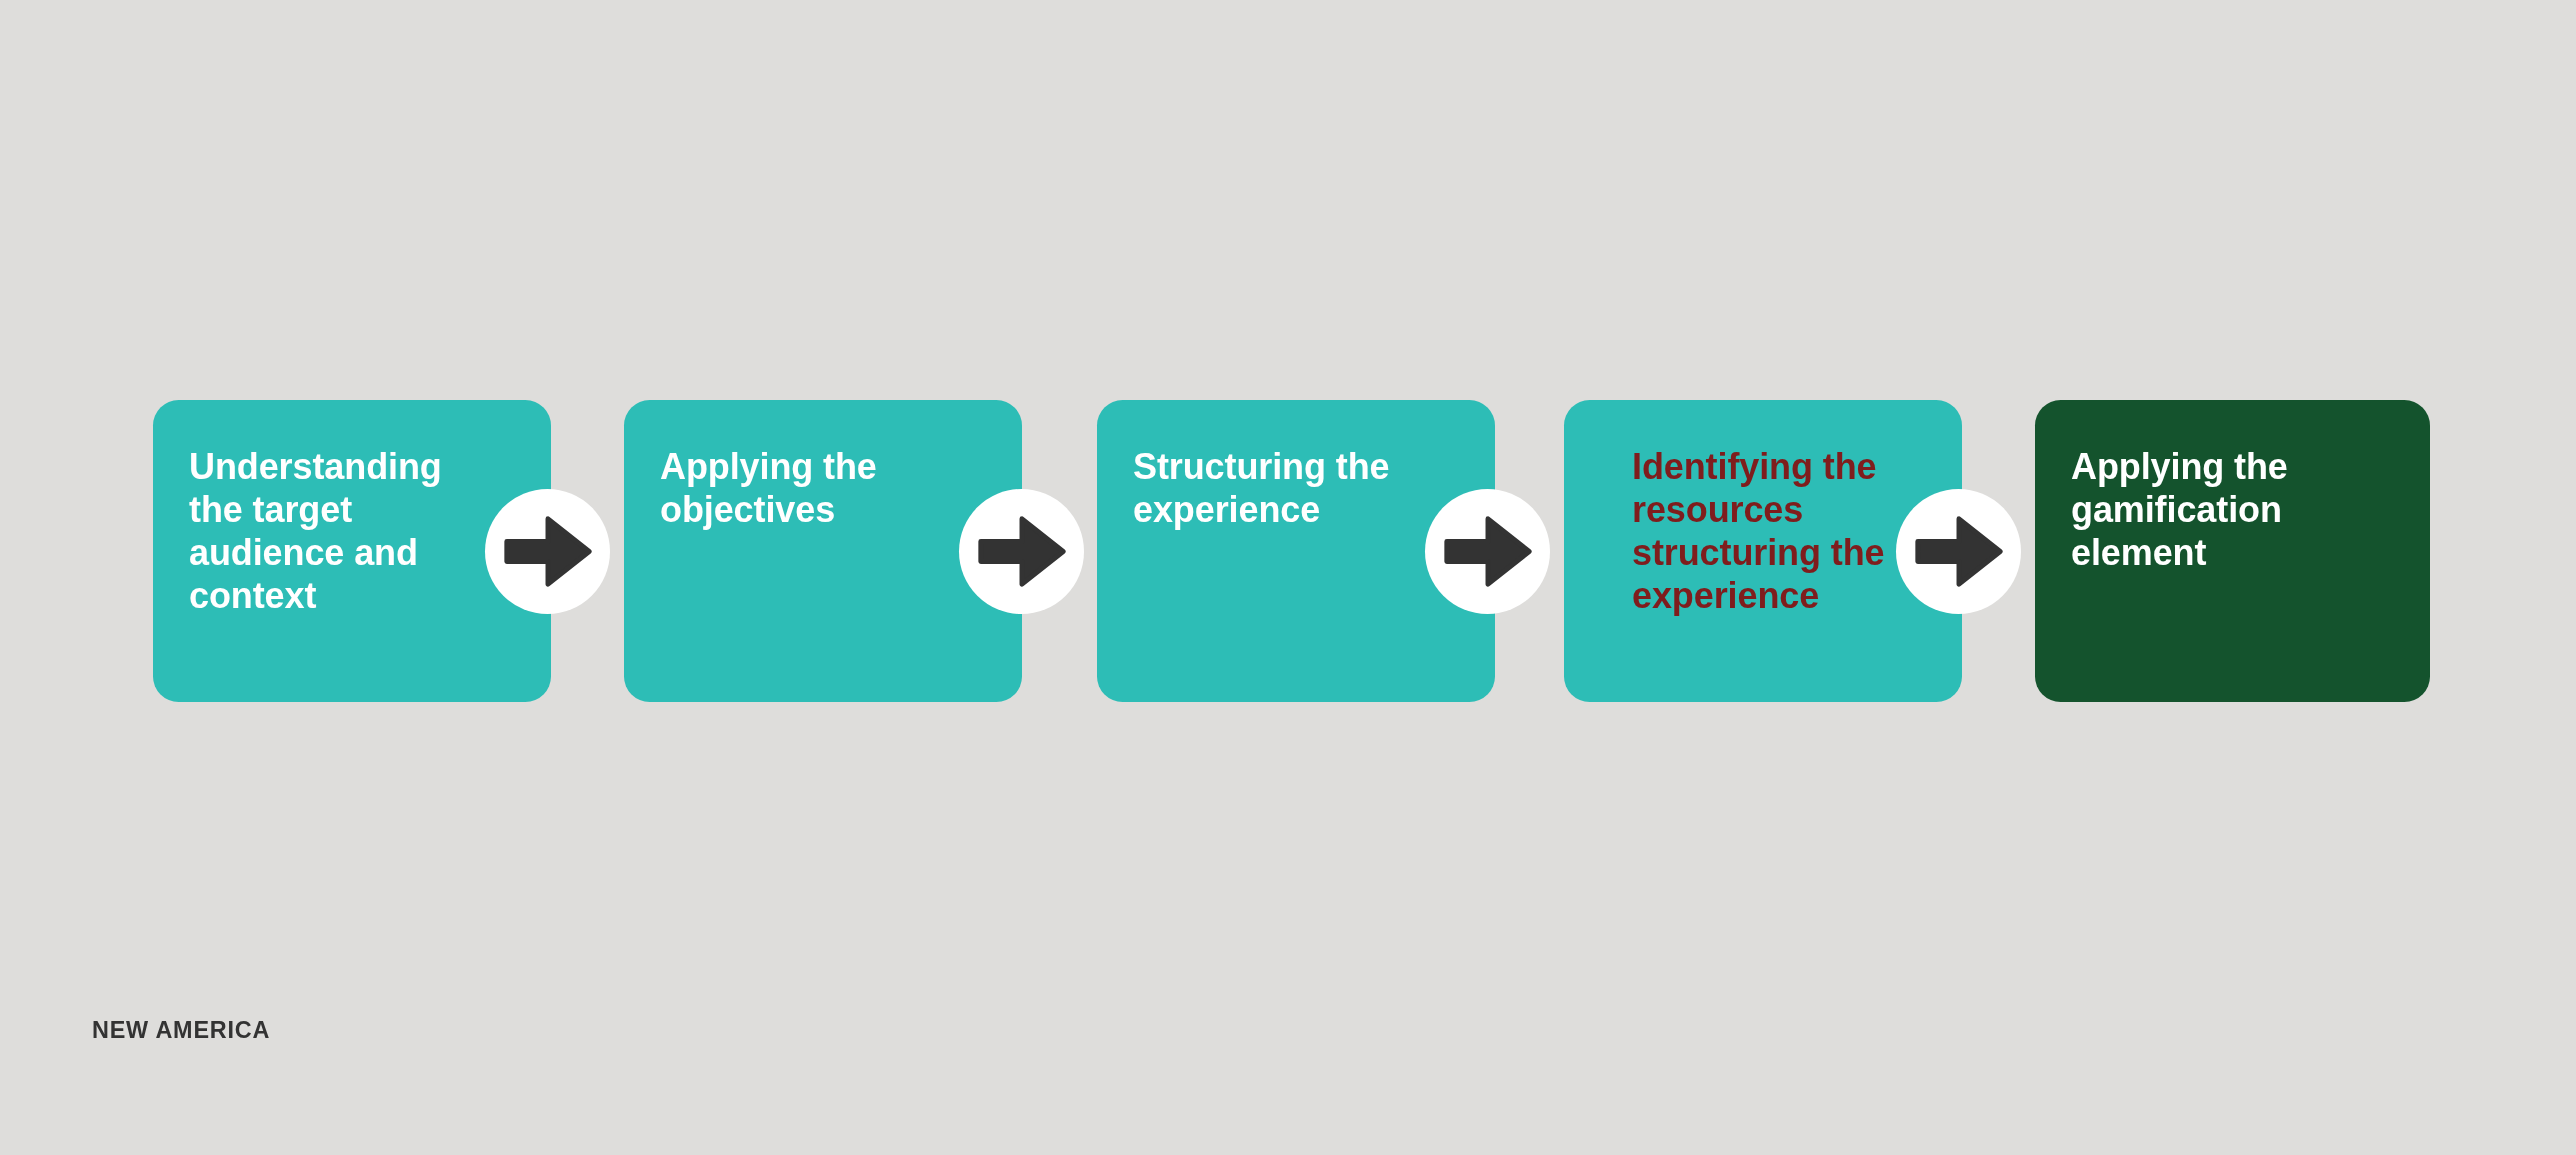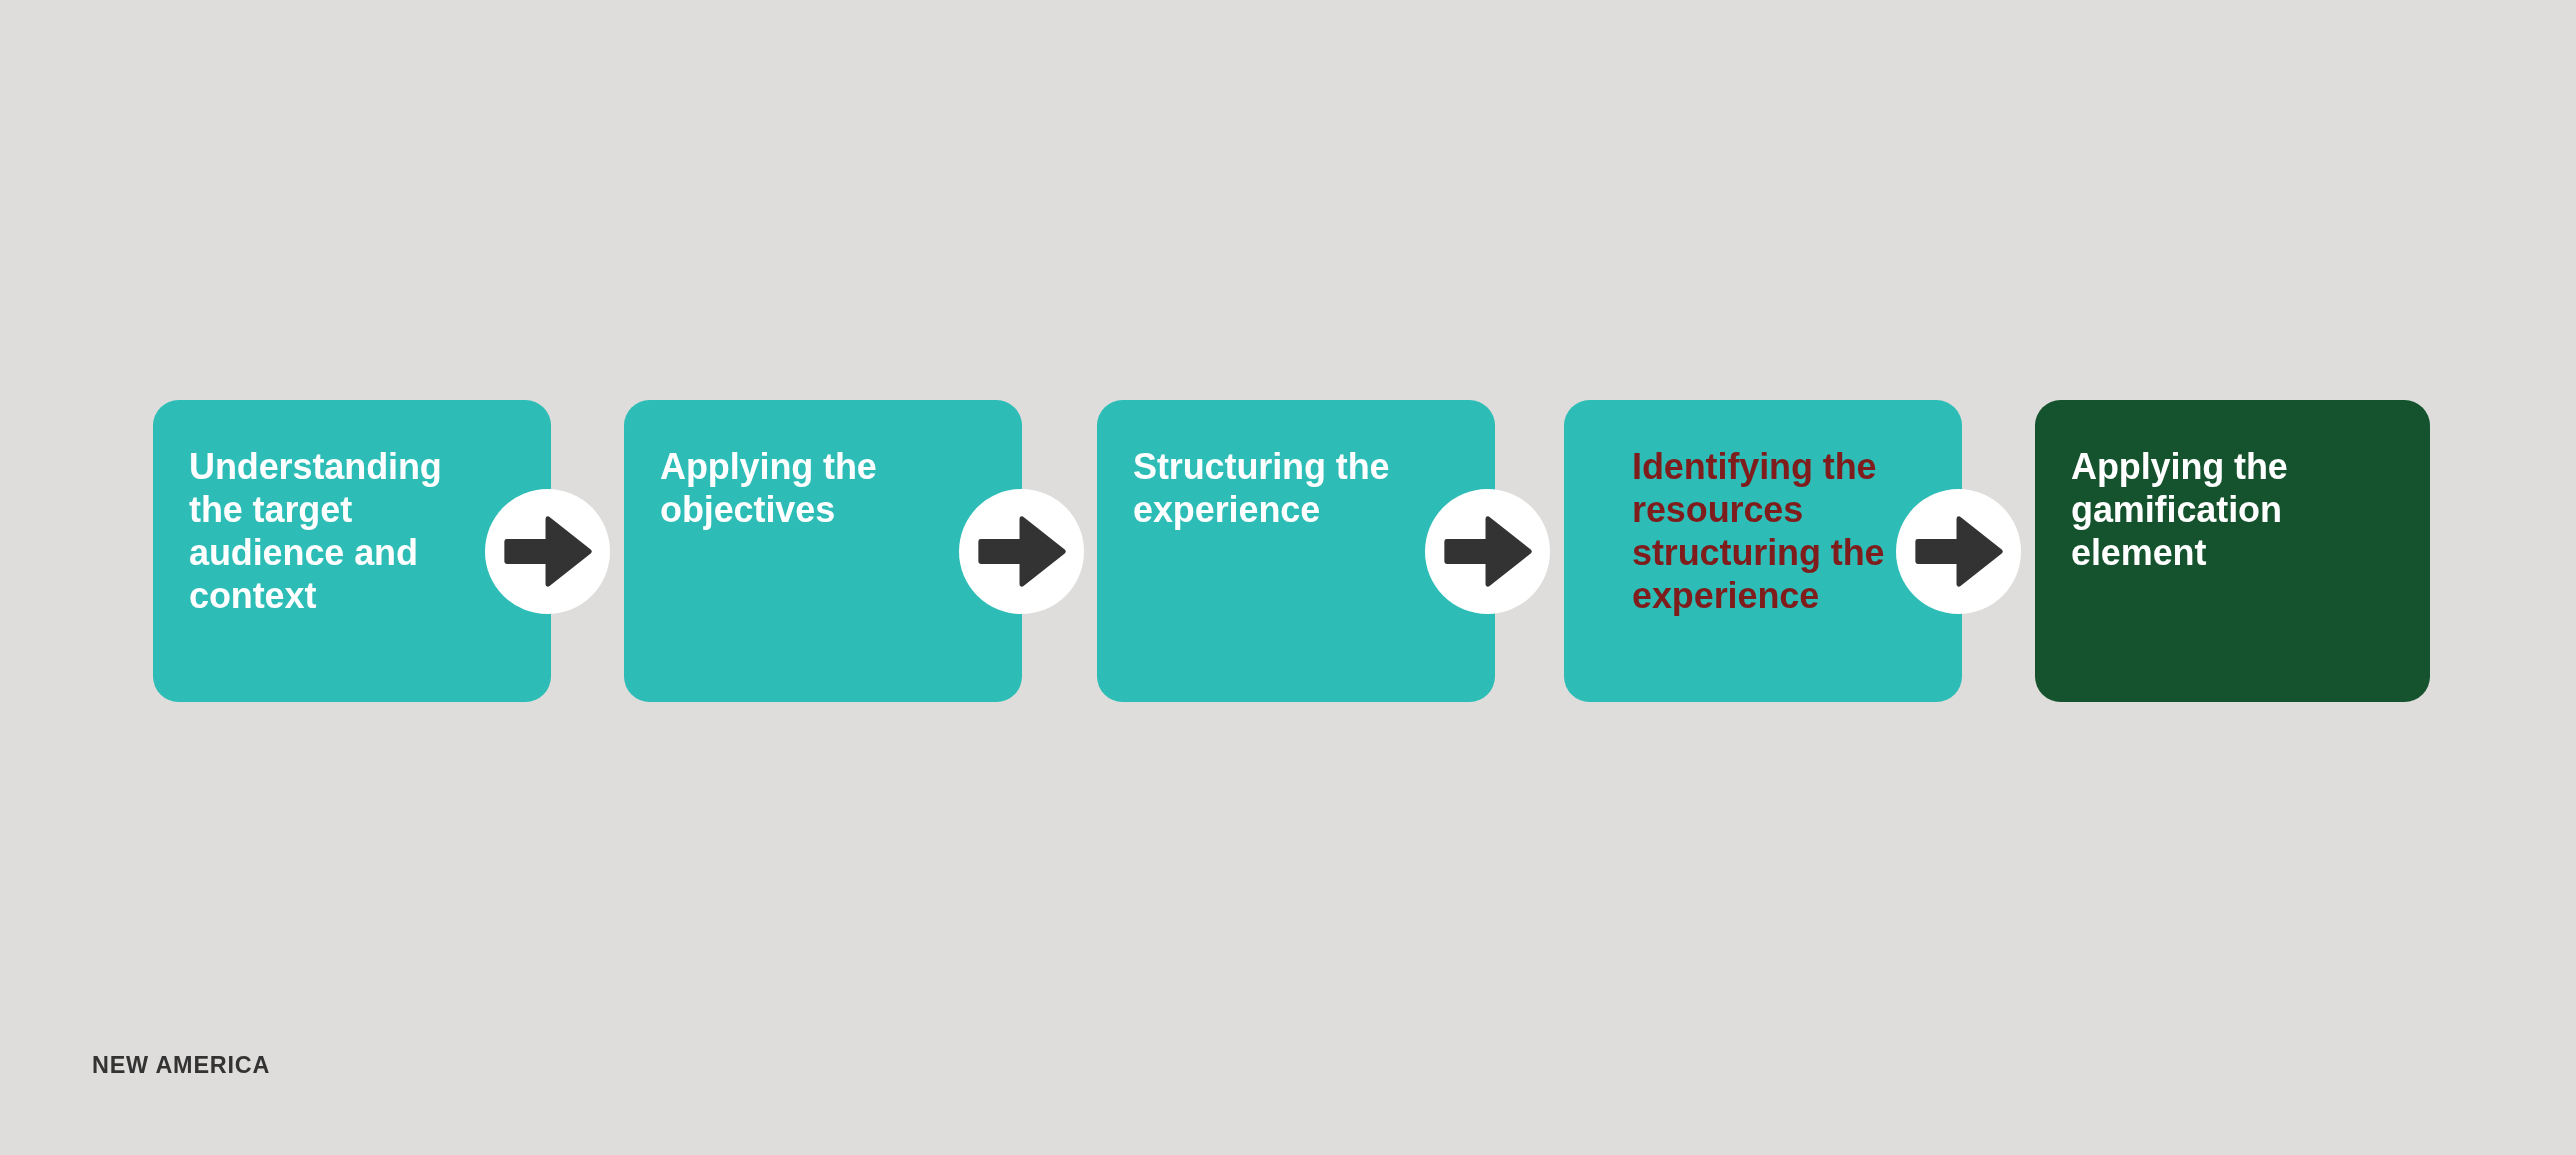--- a/index.html
+++ b/index.html
@@ -63,21 +63,20 @@
 
   #brand-logo {
     position: absolute;
     left: 92px;
     top: 1017px;
     color: #333333;
     font-size: 23.4px;
     font-weight: 700;
     letter-spacing: 0.8px;
     white-space: nowrap;
-    margin-top: 35px;
   }
 </style>
 </head>
 <body style="background: rgb(222, 221, 219);">
 
 <div id="flow-diagram">
 
   <div class="step-card" style="left: 0px; width: 398px; background: rgb(45, 189, 182);">
     <span class="step-card-label" style="color: rgb(255, 255, 255);">Understanding
 the target

